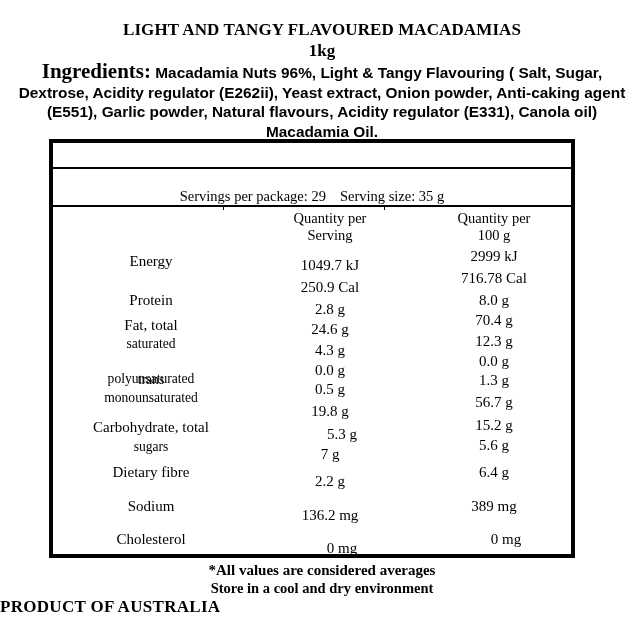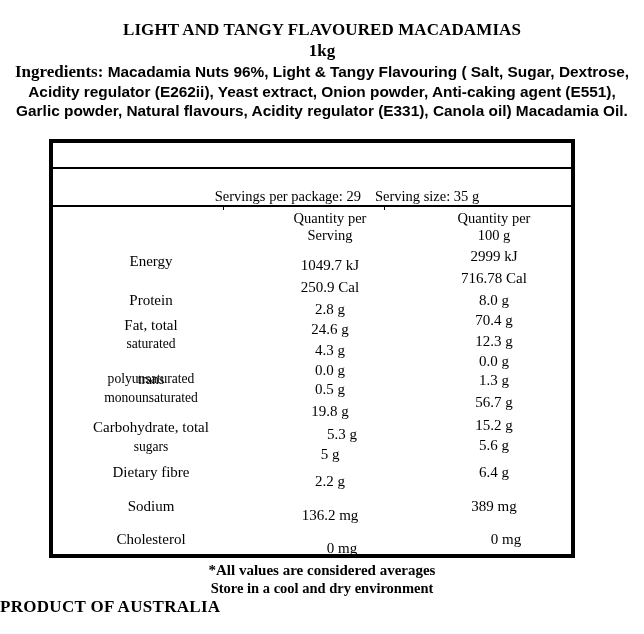--- a/index.html
+++ b/index.html
@@ -1,24 +1,24 @@
 <!DOCTYPE html>
 <html><head>
 <meta charset="utf-8">
 <style>
   html, body { margin:0; padding:0; background:#ffffff; }
   body { width:644px; height:634px; position:relative; overflow:hidden; color:#000; font-family:"Liberation Serif", serif; }
   .title { position:absolute; left:0; width:644px; top:20px; text-align:center; font-weight:bold; font-size:17px; letter-spacing:0.1px; }
   .weight { position:absolute; left:0; width:644px; top:41px; text-align:center; font-weight:bold; font-size:17px; }
   .ingredients { position:absolute; left:10px; width:624px; top:62px; text-align:center; font-size:15.4px; line-height:19.5px; font-family:"Liberation Sans", sans-serif; font-weight:bold; }
-  .ingredients .lbl { font-family:"Liberation Serif", serif; font-size:17px; }
+  .ingredients .lbl { font-family:"Liberation Serif", serif; font-size:21px; }
   .box { position:absolute; left:49px; top:139px; width:518px; height:411px; border:4px solid #000; }
   .hline { position:absolute; left:0; width:518px; height:2px; background:#000; }
   .nutri-title { position:absolute; left:0; width:518px; top:4px; text-align:center; font-weight:bold; font-size:17px; letter-spacing:0.2px; }
-  .servings { position:absolute; left:0; width:518px; top:45px; text-align:center; font-size:14.5px;padding-left:35px; }
+  .servings { position:absolute; left:0; width:518px; top:45px; text-align:center; font-size:14.5px; }
   .servings span + span { margin-left:14px; }
   .colhead { position:absolute; text-align:center; font-size:14.5px; line-height:17px; width:160px; }
   .row { position:absolute; left:0; width:518px; font-size:15px; }
   .row .lab { position:absolute; left:0; width:196px; text-align:center; }
   .row .lab.sub { font-size:13.6px; }
   .row .v1 { position:absolute; left:197px; width:160px; text-align:center;margin-top:9px; }
   .row .v2 { position:absolute; left:361px; width:160px; text-align:center; }
   .tick { position:absolute; width:1px; height:4px; background:#000; top:63px; }
   .footer1 { position:absolute; left:0; width:644px; top:562px; text-align:center; font-weight:bold; font-size:15px; }
   .footer2 { position:absolute; left:0; width:644px; top:580px; text-align:center; font-weight:bold; font-size:14.5px; }
@@ -90,21 +90,21 @@
     <div class="v1">19.8 g</div>
     <div class="v2">56.7 g</div>
   </div>
   <div class="row" style="top:274px;">
     <div class="lab" style="top:2px;">Carbohydrate, total</div>
     <div class="v1" style="left:209px;">5.3 g</div>
     <div class="v2">15.2 g</div>
   </div>
   <div class="row" style="top:294px;">
     <div class="lab sub" style="top:2px;">sugars</div>
-    <div class="v1">5 g</div>
+    <div class="v1">7 g</div>
     <div class="v2">5.6 g</div>
   </div>
   <div class="row" style="top:321px;">
     <div class="lab">Dietary fibre</div>
     <div class="v1">2.2 g</div>
     <div class="v2">6.4 g</div>
   </div>
   <div class="row" style="top:355px;">
     <div class="lab">Sodium</div>
     <div class="v1">136.2 mg</div>

